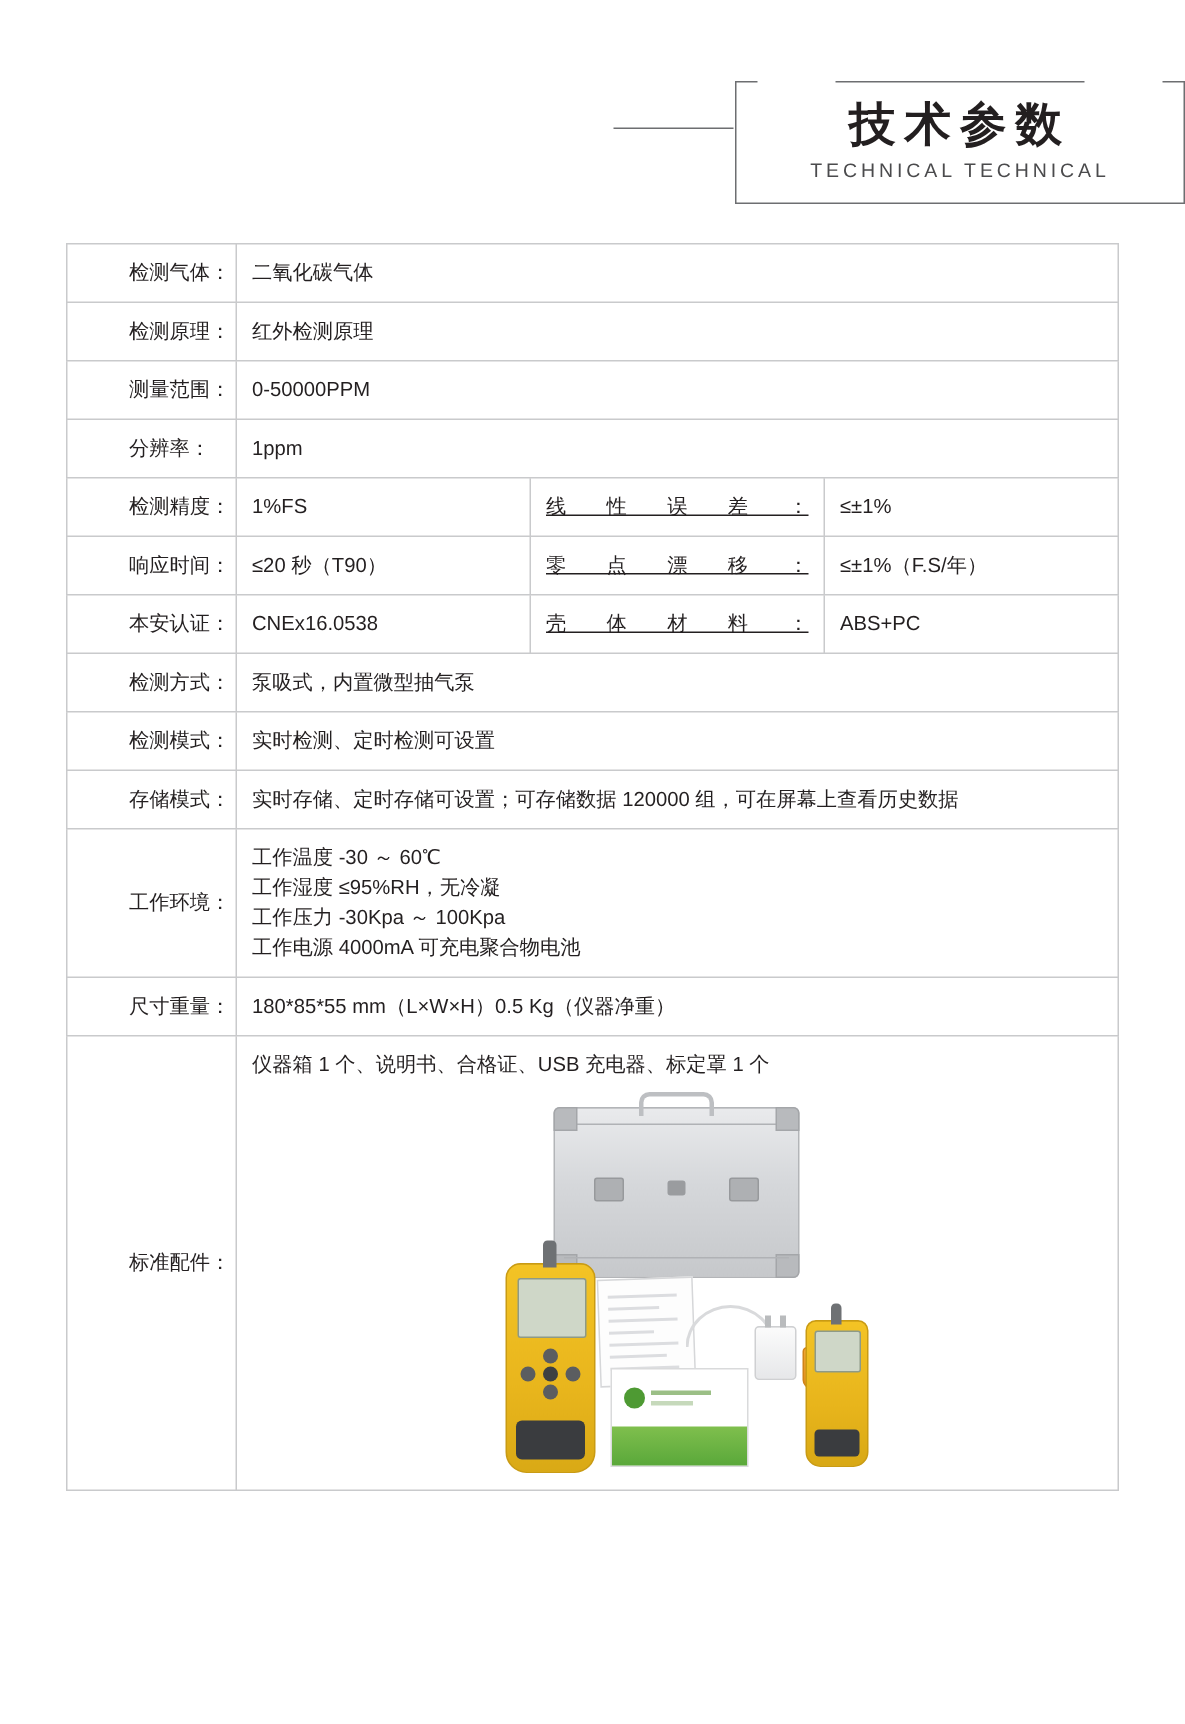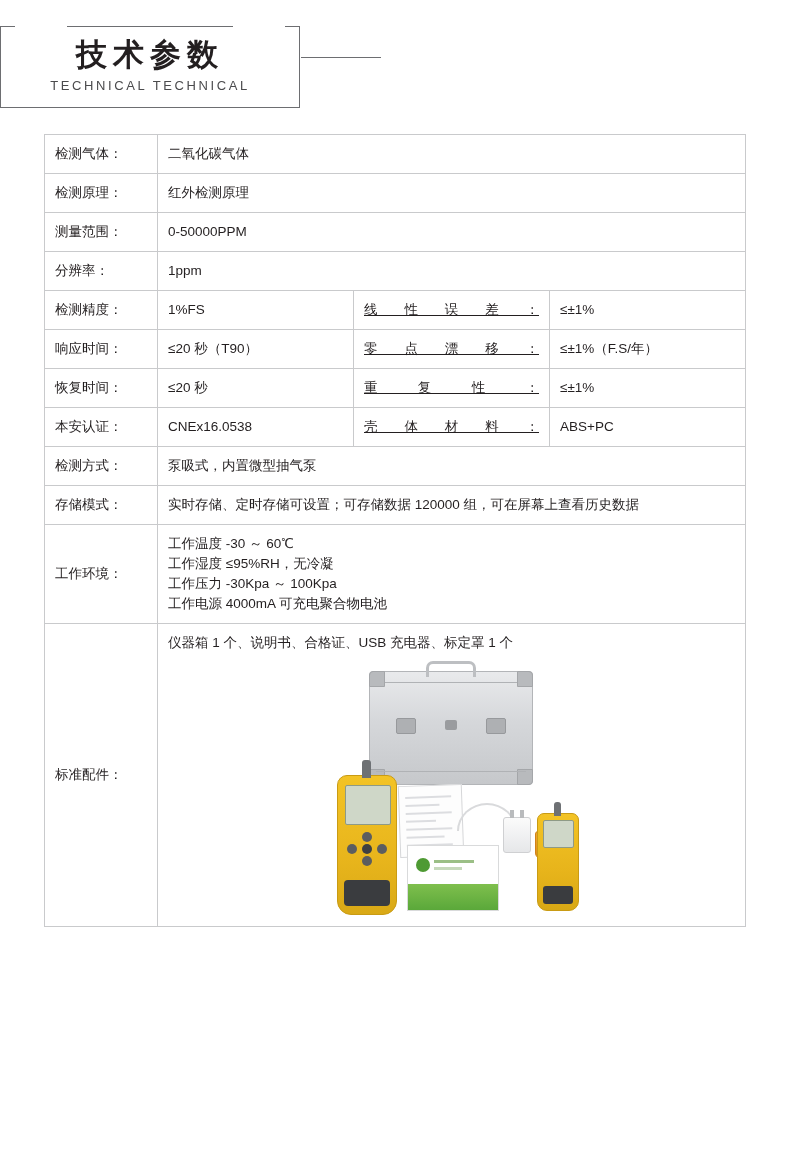--- a/index.html
+++ b/index.html
@@ -15,21 +15,22 @@
     position: relative;
     overflow: hidden;
   }
 
   
   .header {
     width: 790px;
     padding-top: 26px;
     display: flex;
     flex-direction: column;
-    align-items: flex-start;
+    align-items: flex-end;
+    margin-top: 28px;
   }
   .header-box {
     position: relative;
     width: 300px;
     display: flex;
     flex-direction: column;
     align-items: center;
     justify-content: center;
     box-sizing: border-box;
     border: 1px solid #6d6e71;
@@ -93,20 +94,21 @@
   }
   td.label {
     width: 92px;
     text-align: justify;
     text-align-last: justify;
     white-space: nowrap;
     padding: 9px 8px 9px 10px;
   }
   td.label .lbl-inner {
     display: inline-block;
+    margin-left: 31px;
   }
   td.val {
     padding-left: 12px;
   }
   td.label2 {
     width: 100px;
     text-align: justify;
     text-align-last: justify;
     white-space: nowrap;
     padding: 9px 8px 9px 12px;
@@ -454,51 +456,53 @@
         <td class="label2"><span class="lbl-inner">线性误差：</span></td>
         <td class="val2">≤±1%</td>
       </tr>
       <tr>
         <td class="label"><span class="lbl-inner">响应时间：</span></td>
         <td class="val">≤20 秒（T90）</td>
         <td class="label2"><span class="lbl-inner">零点漂移：</span></td>
         <td class="val2">≤±1%（F.S/年）</td>
       </tr>
       <tr>
-        <td class="label"><span class="lbl-inner">恢复时间：</span></td>
-        <td class="val">≤20 秒</td>
-        <td class="label2"><span class="lbl-inner">重复性：</span></td>
-        <td class="val2">≤±1%</td>
-      </tr>
-      <tr>
         <td class="label"><span class="lbl-inner">本安认证：</span></td>
         <td class="val">CNEx16.0538</td>
         <td class="label2"><span class="lbl-inner">壳体材料：</span></td>
         <td class="val2">ABS+PC</td>
       </tr>
 
       <tr>
         <td class="label"><span class="lbl-inner">检测方式：</span></td>
         <td class="val" colspan="3">泵吸式，内置微型抽气泵</td>
+      </tr>
+      <tr>
+        <td class="label"><span class="lbl-inner">检测模式：</span></td>
+        <td class="val" colspan="3">实时检测、定时检测可设置</td>
       </tr>
       <tr>
         <td class="label"><span class="lbl-inner">存储模式：</span></td>
         <td class="val" colspan="3">实时存储、定时存储可设置；可存储数据 120000 组，可在屏幕上查看历史数据</td>
       </tr>
 
       <tr>
         <td class="label"><span class="lbl-inner">工作环境：</span></td>
         <td class="val multiline" colspan="3">
           <div>工作温度 -30 ～ 60℃</div>
           <div>工作湿度 ≤95%RH，无冷凝</div>
           <div>工作压力 -30Kpa ～ 100Kpa</div>
           <div>工作电源 4000mA 可充电聚合物电池</div>
         </td>
       </tr>
 
+      <tr>
+        <td class="label"><span class="lbl-inner">尺寸重量：</span></td>
+        <td class="val" colspan="3">180*85*55 mm（L×W×H）0.5 Kg（仪器净重）</td>
+      </tr>
 
       <tr>
         <td class="label"><span class="lbl-inner">标准配件：</span></td>
         <td class="val" colspan="3">
           <div class="acc-text">仪器箱 1 个、说明书、合格证、USB 充电器、标定罩 1 个</div>
           <div class="acc-figure">
             <div class="photo">
 
               <div class="case">
                 <span class="case-handle"></span>

